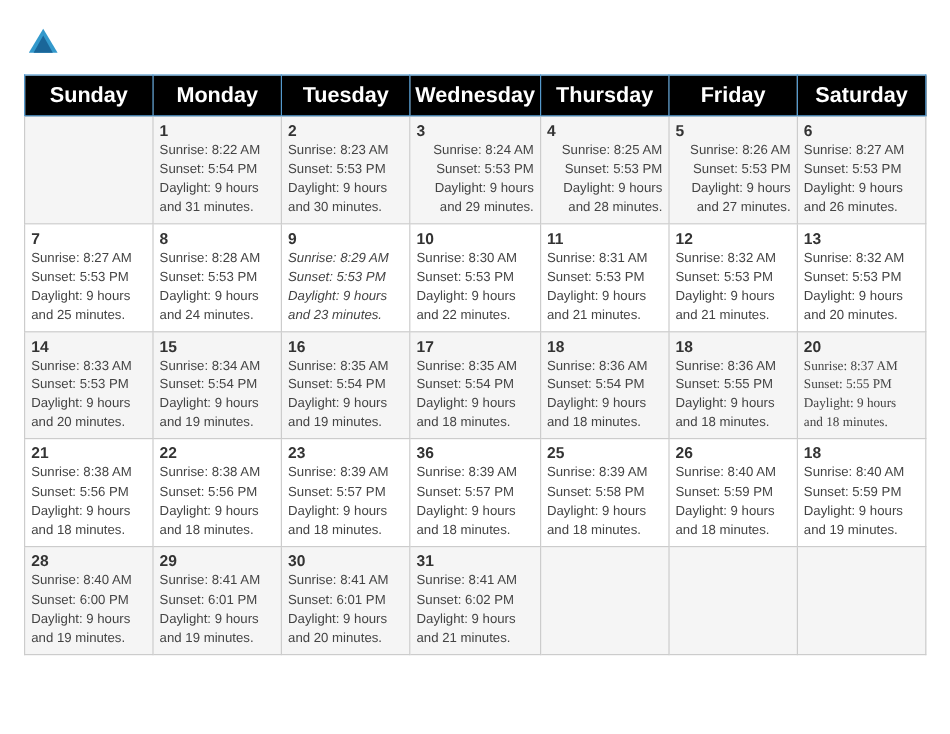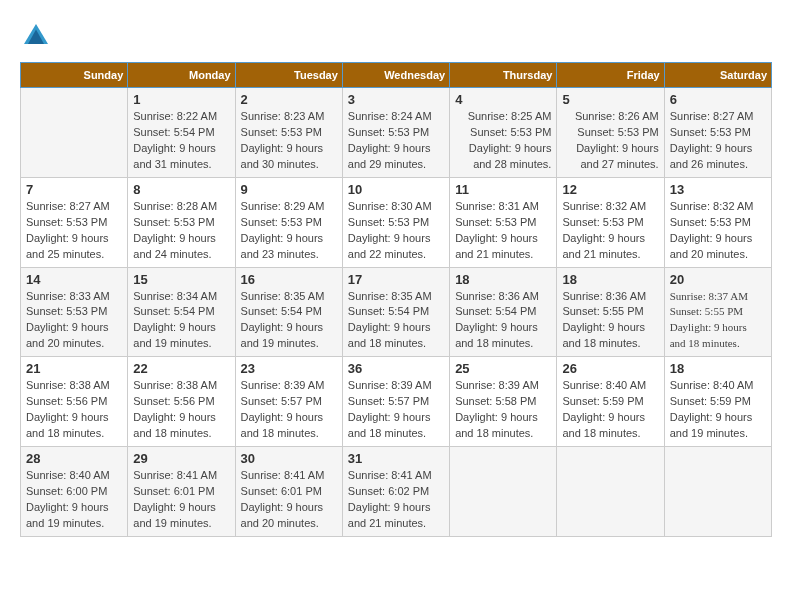--- a/index.html
+++ b/index.html
@@ -45,25 +45,25 @@
     .location {
       font-size: 14px;
       color: #555;
     }
     table {
       width: 100%;
       border-collapse: collapse;
       font-size: 11px;
     }
     thead tr th {
-      background-color: #a16207;
+      background-color: #000000;
       color: #fff;
       padding: 6px 4px;
-      text-align: right;
-      font-size: 11px;
+      text-align: center;
+      font-size: 18px;
       font-weight: bold;
       border: 1px solid #5599cc;
     }
     tbody tr td {
       border: 1px solid #ccc;
       vertical-align: top;
       padding: 4px 5px;
       min-height: 70px;
       height: 85px;
       color: #333;
@@ -140,21 +140,21 @@
         </td>
         <td>
           <span class="day-number">2</span>
           <div class="day-info" style="white-space: pre-line;">Sunrise: 8:23 AM
 Sunset: 5:53 PM
 Daylight: 9 hours
 and 30 minutes.</div>
         </td>
         <td>
           <span class="day-number">3</span>
-          <div class="day-info" style="white-space: pre-line;">Sunrise: 8:24 AM
+          <div class="day-info" style="white-space: pre-line; text-align: right;">Sunrise: 8:24 AM
 Sunset: 5:53 PM
 Daylight: 9 hours
 and 29 minutes.</div>
         </td>
         <td>
           <span class="day-number">4</span>
           <div class="day-info" style="white-space: pre-line; text-align: right;">Sunrise: 8:25 AM
 Sunset: 5:53 PM
 Daylight: 9 hours
 and 28 minutes.</div>
@@ -184,21 +184,21 @@
         </td>
         <td>
           <span class="day-number">8</span>
           <div class="day-info" style="white-space: pre-line;">Sunrise: 8:28 AM
 Sunset: 5:53 PM
 Daylight: 9 hours
 and 24 minutes.</div>
         </td>
         <td>
           <span class="day-number">9</span>
-          <div class="day-info" style="white-space: pre-line;">Sunrise: 8:29 AM
+          <div class="day-info" style="white-space: pre-line; font-style: italic;">Sunrise: 8:29 AM
 Sunset: 5:53 PM
 Daylight: 9 hours
 and 23 minutes.</div>
         </td>
         <td>
           <span class="day-number">10</span>
           <div class="day-info" style="white-space: pre-line;">Sunrise: 8:30 AM
 Sunset: 5:53 PM
 Daylight: 9 hours
 and 22 minutes.</div>

